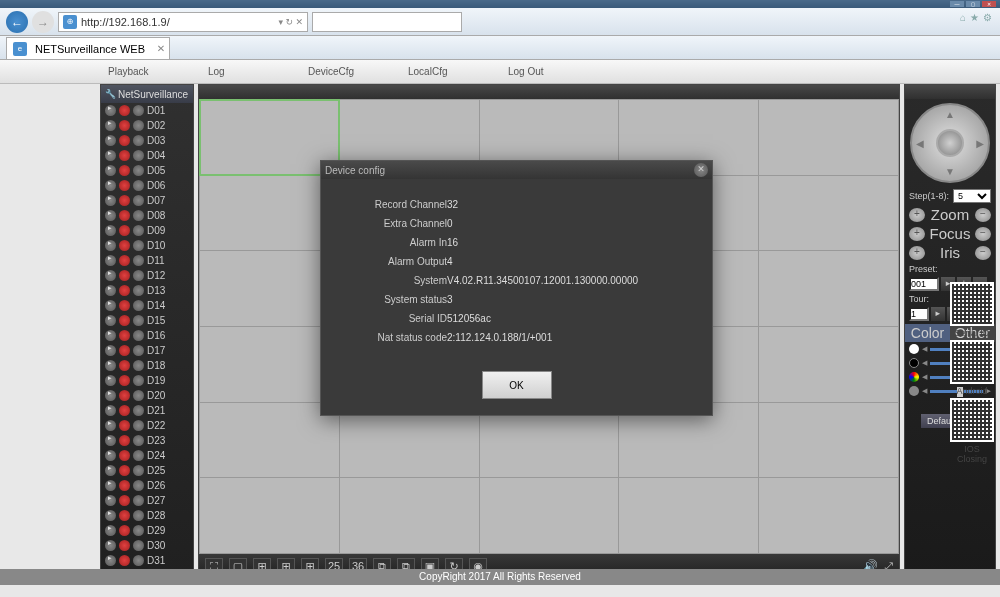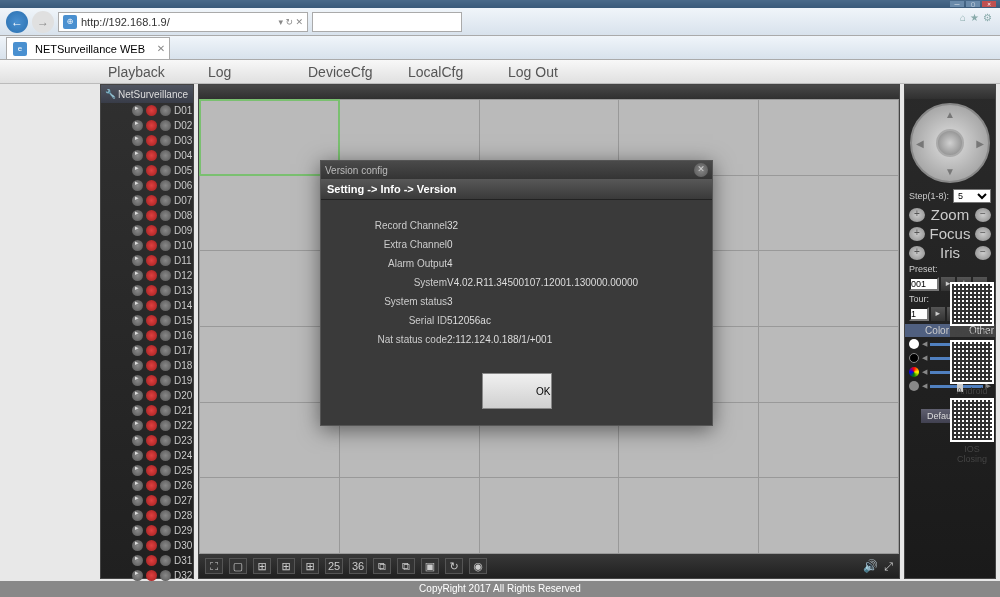--- a/index.html
+++ b/index.html
@@ -14,30 +14,30 @@
 .nav-fwd { background: #e0e0e0; color: #888; }
 .url-box { flex: 1; height: 20px; background: white; border: 1px solid #aaa; display: flex; align-items: center; padding: 0 4px; font-size: 11px; color: #333; max-width: 250px; }
 .url-icon { width: 14px; height: 14px; background: #4a90d0; border-radius: 2px; margin-right: 4px; font-size: 8px; color: white; text-align: center; line-height: 14px; }
 .search-box { flex: 1; height: 20px; background: white; border: 1px solid #aaa; max-width: 150px; }
 .tab-row { height: 24px; background: linear-gradient(#f0f5fa, #d8e2ec); display: flex; align-items: flex-end; padding-left: 6px; border-bottom: 1px solid #aaa; }
 .tab { height: 22px; background: white; border: 1px solid #aaa; border-bottom: none; padding: 0 24px 0 6px; display: flex; align-items: center; font-size: 11px; gap: 4px; position: relative; }
 .tab-close { position: absolute; right: 4px; font-size: 10px; color: #888; }
 
 
 .top-nav { height: 24px; background: linear-gradient(#f8f8f8, #e0e0e0); display: flex; align-items: center; border-bottom: 1px solid #bbb; padding-left: 100px; }
-.nav-item { width: 100px; font-size: 14px; color: #555; text-align: left; padding-left: 8px; }
+.nav-item { width: 100px; font-size: 10px; color: #555; text-align: left; padding-left: 8px; }
 
 
 .main { display: flex; height: 495px; }
 
 
 .sidebar { width: 94px; background: linear-gradient(#303030, #202020); border: 1px solid #444; margin-left: 100px; }
 .sidebar-head { height: 18px; background: linear-gradient(#505560, #383c48); color: #ddd; font-size: 10px; display: flex; align-items: center; padding-left: 4px; gap: 3px; }
 .sidebar-head-icon { width: 10px; height: 10px; color: #aaa; font-size: 9px; }
-.ch-row { height: 15px; display: flex; align-items: center; padding-left: 4px; gap: 3px; margin-left: 27px; }
+.ch-row { height: 15px; display: flex; align-items: center; padding-left: 4px; gap: 3px; }
 .ch-ic { width: 11px; height: 11px; border-radius: 50%; position: relative; }
 .ic-rec { background: radial-gradient(#e04040, #a02020); }
 .ic-play { background: radial-gradient(#888, #555); }
 .ic-play::after { content: '▸'; position: absolute; color: #ddd; font-size: 7px; left: 3px; top: -1px; }
 .ic-play2 { background: radial-gradient(#888, #555); }
 .ch-label { color: #ccc; font-size: 10px; }
 
 
 .grid-wrap { flex: 1; background: linear-gradient(#2a2a2a, #1a1a1a); margin: 0 4px; border: 1px solid #444; display: flex; flex-direction: column; position: relative; }
 .grid-top { height: 14px; background: linear-gradient(#484848, #303030); }
@@ -58,48 +58,48 @@
 .step-row { display: flex; align-items: center; font-size: 9px; color: #ccc; padding: 2px 4px; gap: 4px; }
 .step-sel { flex: 1; background: white; height: 14px; font-size: 9px; }
 .ctrl-row { display: flex; align-items: center; justify-content: space-between; padding: 1px 4px; }
 .ctrl-btn { width: 16px; height: 14px; background: radial-gradient(#ccc, #888); border-radius: 50%; font-size: 10px; color: #555; text-align: center; line-height: 12px; }
 .ctrl-label { font-size: 15px; color: #ccc; }
 .section-label { font-size: 9px; color: #ccc; padding: 2px 4px; }
 .preset-row { display: flex; padding: 1px 4px; gap: 2px; }
 .preset-input { width: 30px; height: 14px; background: white; font-size: 9px; }
 .mini-btn { width: 14px; height: 14px; background: linear-gradient(#555, #333); color: #ccc; font-size: 9px; text-align: center; line-height: 12px; }
 .color-tabs { display: flex; margin-top: 2px; }
-.color-tab { flex: 1; font-size: 10px; color: #ccc; text-align: right; padding: 1px; background: #444; }
+.color-tab { flex: 1; font-size: 14px; color: #ccc; text-align: center; padding: 1px; background: #444; }
 .color-tab.active { background: #506080; }
 .slider-row { display: flex; align-items: center; padding: 2px 4px; gap: 3px; }
 .slider-ic { width: 10px; height: 10px; border-radius: 50%; }
 .slider-track { flex: 1; height: 3px; background: #5080c0; position: relative; }
 .slider-thumb { width: 6px; height: 10px; background: #ccc; position: absolute; top: -3px; left: 50%; }
 .slider-arr { color: #888; font-size: 7px; }
 .default-btn { margin: 16px; padding: 2px 6px; background: linear-gradient(#606070, #404050); color: #ddd; font-size: 9px; text-align: left; }
 
 
 .modal { position: absolute; left: 320px; top: 160px; width: 393px; background: #3a3a3a; border: 1px solid #555; box-shadow: 0 4px 20px rgba(0,0,0,0.5); }
 .modal-title { height: 18px; background: linear-gradient(#4a4a4a, #343434); color: #bbb; font-size: 10px; display: flex; align-items: center; justify-content: space-between; padding: 0 4px; }
 .modal-close { width: 14px; height: 14px; background: radial-gradient(#888, #555); border-radius: 50%; color: #ccc; font-size: 9px; text-align: center; line-height: 13px; }
 .modal-crumb { background: linear-gradient(#585858, #3a3a3a); color: white; font-size: 11px; font-weight: bold; padding: 4px 6px; border-bottom: 1px solid #222; }
 .modal-body { padding: 20px 16px 10px; }
 .info-row { display: flex; font-size: 10px; color: #ccc; margin-bottom: 8px; }
 .info-key { width: 110px; text-align: right; }
 .info-val { color: #ddd; }
 .modal-ok-wrap { text-align: center; padding: 10px 0 16px; }
-.modal-ok { width: 70px; height: 36px; background: linear-gradient(#f0f0f0, #d0d0d0); border: 1px solid #888; font-size: 10px; text-align: right; }
+.modal-ok { width: 70px; height: 28px; background: linear-gradient(#f0f0f0, #d0d0d0); border: 1px solid #888; font-size: 10px; }
 
 
 .qr-col { position: absolute; right: 4px; top: 280px; width: 48px; text-align: center; }
 .qr { width: 44px; height: 44px; background: white; margin: 2px auto; position: relative; overflow: hidden; }
 .qr::before { content: ''; position: absolute; inset: 2px; background: repeating-linear-gradient(0deg, #000 0 2px, transparent 2px 4px), repeating-linear-gradient(90deg, #000 0 2px, transparent 2px 4px); opacity: 0.8; }
 .qr-label { font-size: 9px; color: #444; }
 
-.footer { height: 16px; background: #888; color: white; font-size: 10px; text-align: center; line-height: 16px; position: absolute; bottom: 0; left: 0; right: 0; }
+.footer { height: 16px; background: #888; color: white; font-size: 10px; text-align: center; line-height: 16px; position: absolute; bottom: 12px; left: 0; right: 0; }
 .end-icons { position: absolute; right: 8px; top: 12px; color: #8aa; font-size: 10px; display: flex; gap: 4px; }
 </style>
 </head>
 <body>
 
 <div class="browser-title">
   <div class="win-btn">—</div>
   <div class="win-btn">▢</div>
   <div class="win-btn" style="background:#c05050">✕</div>
 </div>
@@ -470,32 +470,35 @@
           <div class="slider-thumb"></div>
         </div>
         <span class="slider-arr">▶</span>
       </div>
     <div class="default-btn">Default</div>
   </div>
 </div>
 
 <div class="modal">
   <div class="modal-title">
-    <span>Version config</span>
+    <span>Device config</span>
     <span class="modal-close">✕</span>
   </div>
-  <div class="modal-crumb">Setting -&gt; Info -&gt; Version</div>
   <div class="modal-body" id="mbody">
       <div class="info-row">
         <span class="info-key">Record Channel</span>
         <span class="info-val">32</span>
       </div>
       <div class="info-row">
         <span class="info-key">Extra Channel</span>
         <span class="info-val">0</span>
+      </div>
+      <div class="info-row">
+        <span class="info-key">Alarm In</span>
+        <span class="info-val">16</span>
       </div>
       <div class="info-row">
         <span class="info-key">Alarm Output</span>
         <span class="info-val">4</span>
       </div>
       <div class="info-row">
         <span class="info-key">System</span>
         <span class="info-val">V4.02.R11.34500107.12001.130000.00000</span>
       </div>
       <div class="info-row">

